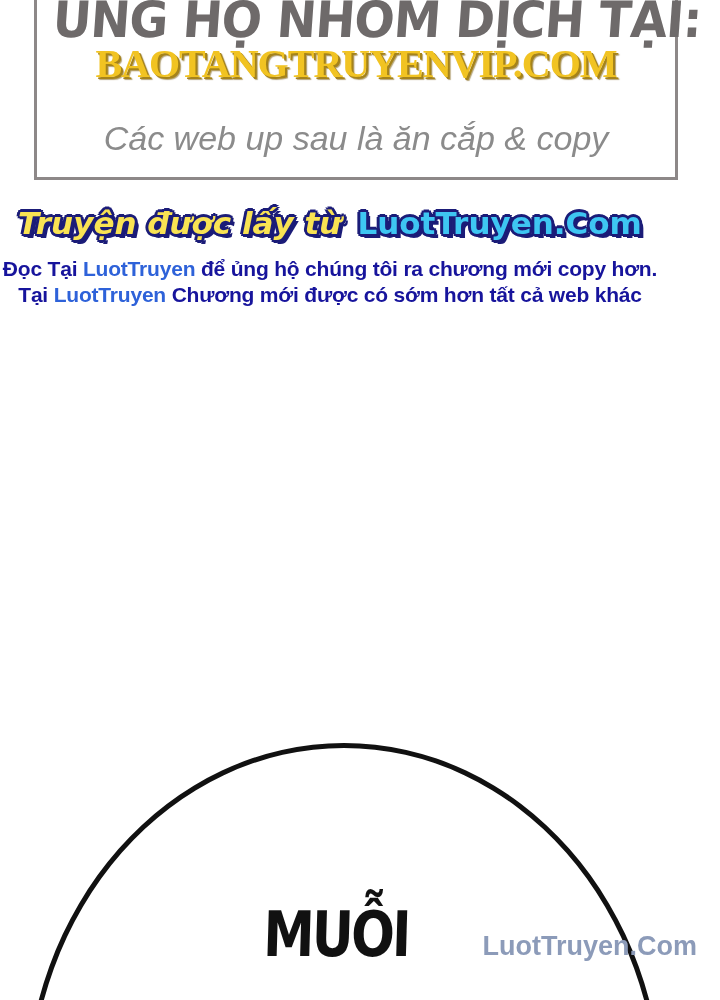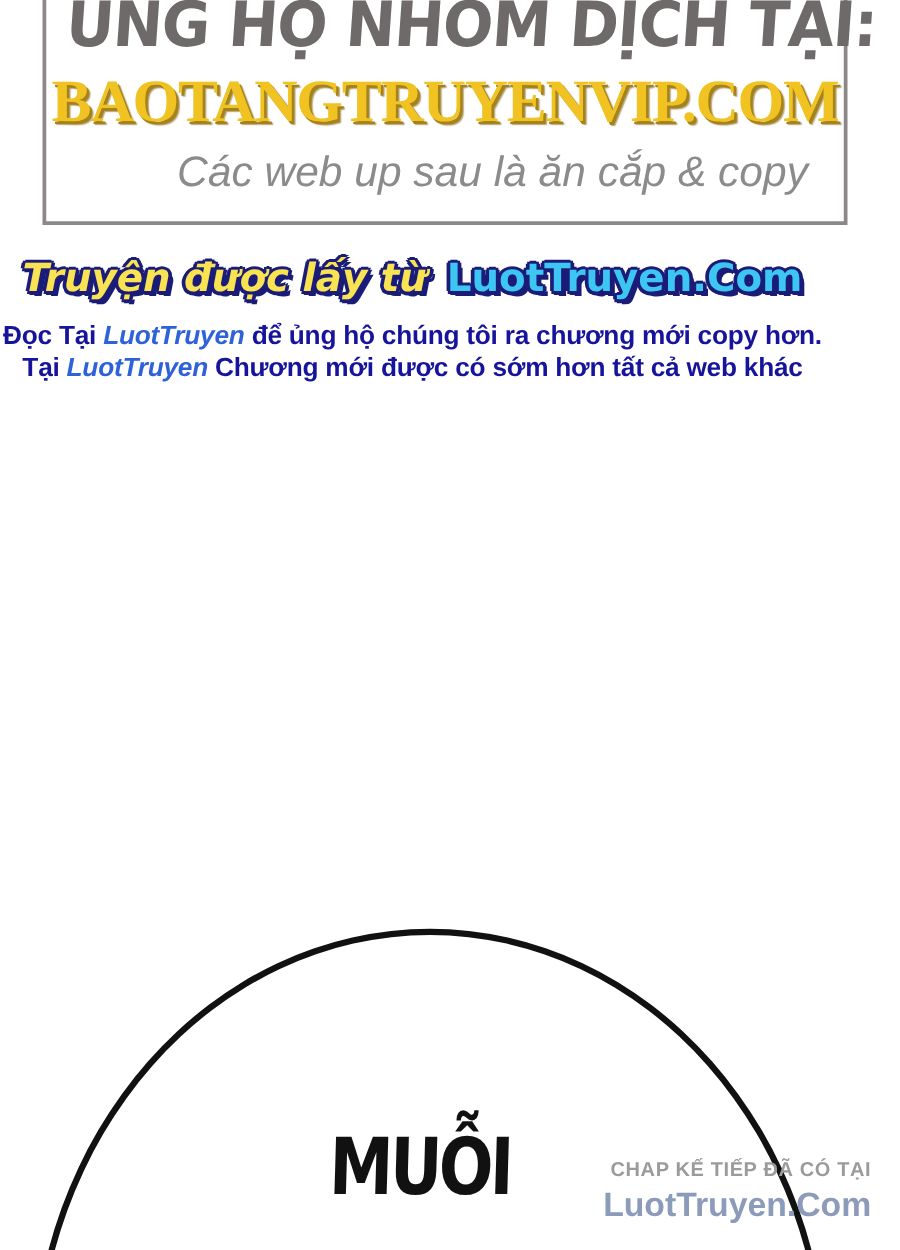--- a/index.html
+++ b/index.html
@@ -40,47 +40,46 @@
     font-weight: 700;
     font-size: 50px;
     line-height: 58px;
     letter-spacing: -1px;
     color: var(--heading_gray, #6e6a6a);
     transform: skewX(-4deg) scaleX(0.95);
     white-space: nowrap;
   }
   .support-domain {
     position: absolute;
-    top: 66px;
+    top: 48px;
     left: 0;
     width: 100%;
     text-align: center;
     font-family: "Liberation Serif", serif;
     font-weight: 700;
-    font-size: 48px;
+    font-size: 40px;
     line-height: 54px;
     letter-spacing: -1px;
     color: var(--domain_gold, #f1c322);
     text-shadow: 2px 2px 0 var(--domain_shadow, #a5831a),
                  3px 3px 1px rgba(120, 90, 10, 0.55);
     white-space: nowrap;
   }
   .support-subtitle {
     position: absolute;
     top: 126px;
     left: 0;
     width: 100%;
     text-align: center;
     font-style: italic;
     font-weight: 400;
     font-size: 34px;
     line-height: 46px;
     color: var(--subtitle_gray, #8b8b8b);
     white-space: nowrap;
-    margin-left: 38px;
   }
 
   
   .source-banner {
     position: absolute;
     top: 196px;
     left: 0;
     width: 100%;
     height: 54px;
     display: flex;
@@ -124,21 +123,20 @@
     transform: translateX(-30px);
     font-weight: 700;
     font-size: 21px;
     line-height: 26px;
     letter-spacing: -0.2px;
     color: var(--promo_navy, #17149c);
     white-space: nowrap;
   }
   .promo .brand {
     color: var(--promo_blue, #2e62d9);
-    font-style: italic;
   }
 
   
   .bubble {
     position: absolute;
     left: 25px;
     top: 743px;
     width: 638px;
     height: 724px;
     box-sizing: border-box;
@@ -206,17 +204,16 @@
     <div class="promo-line">
       <span>Tại </span><span class="brand">LuotTruyen</span><span> Chương mới được có sớm hơn tất cả web khác</span>
     </div>
   </div>
 
   <div class="bubble"></div>
 
   <div class="bubble-text">MUỖI</div>
 
   <div class="watermark">
-    <div class="wm-line1">CHAP KẾ TIẾP ĐÃ CÓ TẠI</div>
     <div class="wm-line2">LuotTruyen.Com</div>
   </div>
 
 </div>
 
 </body></html>

